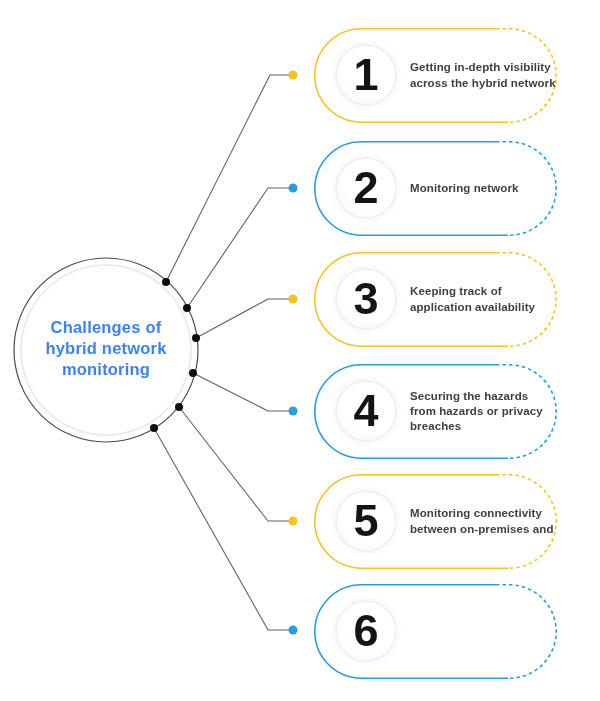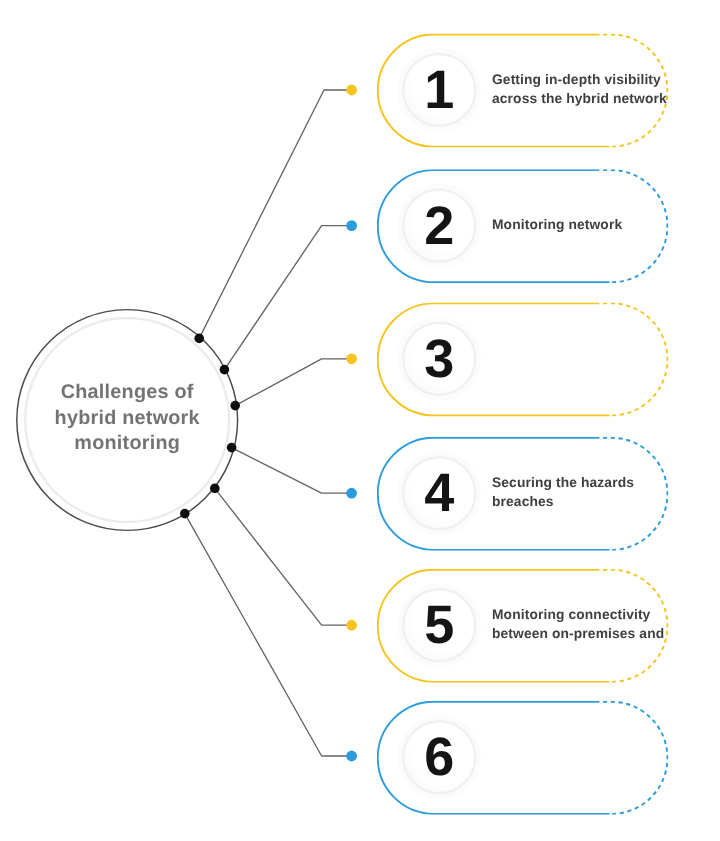--- a/index.html
+++ b/index.html
@@ -3,21 +3,21 @@
 <meta charset="utf-8">
 <style>
   html,body{margin:0;padding:0;background:#ffffff;}
   .canvas{
     position:relative;width:600px;height:701px;background:#ffffff;overflow:hidden;
     font-family:"Liberation Sans",sans-serif;
   }
   .overlay{position:absolute;left:0;top:0;width:600px;height:701px;}
   .center-label{
     position:absolute;left:26px;top:317px;width:160px;text-align:center;
-    font-weight:bold;font-size:16.5px;line-height:1.28;color:#737373;letter-spacing:.2px;
+    font-weight:bold;font-size:16.5px;line-height:1.28;color:#3b82f6;letter-spacing:.2px;
   }
   .center-label div{white-space:nowrap;}
   .card{position:absolute;left:314px;width:243px;height:95px;}
   .card-border{position:absolute;left:0;top:0;width:243px;height:95px;}
   .num-circle{
     position:absolute;left:21px;top:16px;width:58px;height:58px;border-radius:50%;
     border:2px solid #f0f0f0;
     background:radial-gradient(circle at 62% 35%, #ffffff 55%, #f5f5f5 100%);
     box-shadow:0 0 0 4px rgba(0,0,0,0.015);
     display:flex;align-items:center;justify-content:center;
@@ -103,32 +103,38 @@
   </div>
 
   <div class="card" style="top:252px">
     <svg class="card-border" viewBox="0 0 243 95" fill="none">
       <path d="M182,0.8 L47.5,0.8 A46.7,46.7 0 0 0 47.5,94.2 L194,94.2" stroke-width="1.6" stroke="#F5C41E"></path>
       <path d="M182,0.8 L195.5,0.8 A46.7,46.7 0 0 1 195.5,94.2 L194,94.2" stroke-width="1.6" stroke-dasharray="3.5,3" stroke="#F5C41E"></path>
     </svg>
     <div class="num-circle">
       <span class="num">3</span>
     </div>
+    <div class="card-text">
+      <span class="card-line">Keeping track of</span>
+      <span class="card-line">application availability</span>
+
+    </div>
   </div>
 
   <div class="card" style="top:364px">
     <svg class="card-border" viewBox="0 0 243 95" fill="none">
       <path d="M182,0.8 L47.5,0.8 A46.7,46.7 0 0 0 47.5,94.2 L194,94.2" stroke-width="1.6" stroke="#2B9CDC"></path>
       <path d="M182,0.8 L195.5,0.8 A46.7,46.7 0 0 1 195.5,94.2 L194,94.2" stroke-width="1.6" stroke-dasharray="3.5,3" stroke="#2B9CDC"></path>
     </svg>
     <div class="num-circle">
       <span class="num">4</span>
     </div>
     <div class="card-text">
       <span class="card-line">Securing the hazards</span>
+      <span class="card-line">from hazards or privacy</span>
       <span class="card-line">breaches</span>
     </div>
   </div>
 
   <div class="card" style="top:474px">
     <svg class="card-border" viewBox="0 0 243 95" fill="none">
       <path d="M182,0.8 L47.5,0.8 A46.7,46.7 0 0 0 47.5,94.2 L194,94.2" stroke-width="1.6" stroke="#F5C41E"></path>
       <path d="M182,0.8 L195.5,0.8 A46.7,46.7 0 0 1 195.5,94.2 L194,94.2" stroke-width="1.6" stroke-dasharray="3.5,3" stroke="#F5C41E"></path>
     </svg>
     <div class="num-circle">

